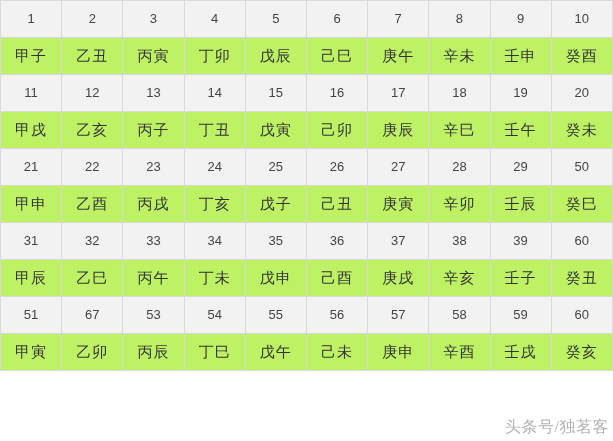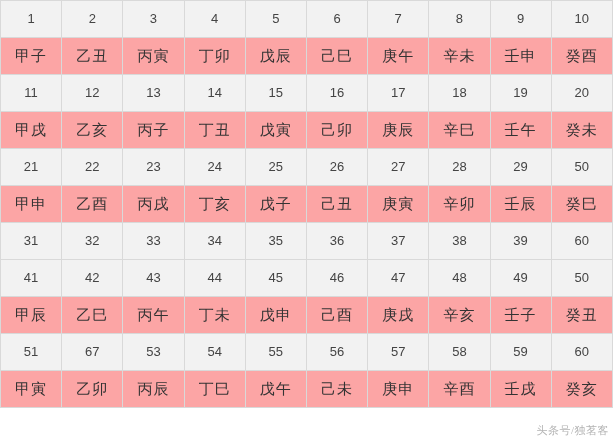--- a/index.html
+++ b/index.html
@@ -33,29 +33,29 @@
     line-height: 36px;
     overflow: hidden;
     white-space: nowrap;
   }
   #sexagenary-table tr.num-row td {
     background: #f2f2f2;
     color: #444444;
     font-size: 13px;
   }
   #sexagenary-table tr.char-row td {
-    background: #fca5a5;
+    background: #bef264;
     font-size: 15px;
     letter-spacing: 1px;
   }
   .watermark {
     position: absolute;
     right: 4px;
     bottom: 3px;
-    font-size: 11px;
+    font-size: 16px;
     color: #b3b3b3;
     letter-spacing: 0.5px;
     font-family: Liberation Serif, serif;
   }
 </style>
 </head>
 <body>
 
 <table id="sexagenary-table">
   <tbody>
@@ -136,32 +136,20 @@
         <td>32</td>
         <td>33</td>
         <td>34</td>
         <td>35</td>
         <td>36</td>
         <td>37</td>
         <td>38</td>
         <td>39</td>
         <td>60</td>
       </tr>
-      <tr class="num-row">
-        <td>41</td>
-        <td>42</td>
-        <td>43</td>
-        <td>44</td>
-        <td>45</td>
-        <td>46</td>
-        <td>47</td>
-        <td>48</td>
-        <td>49</td>
-        <td>50</td>
-      </tr>
       <tr class="char-row">
         <td>甲辰</td>
         <td>乙巳</td>
         <td>丙午</td>
         <td>丁未</td>
         <td>戊申</td>
         <td>己酉</td>
         <td>庚戌</td>
         <td>辛亥</td>
         <td>壬子</td>

